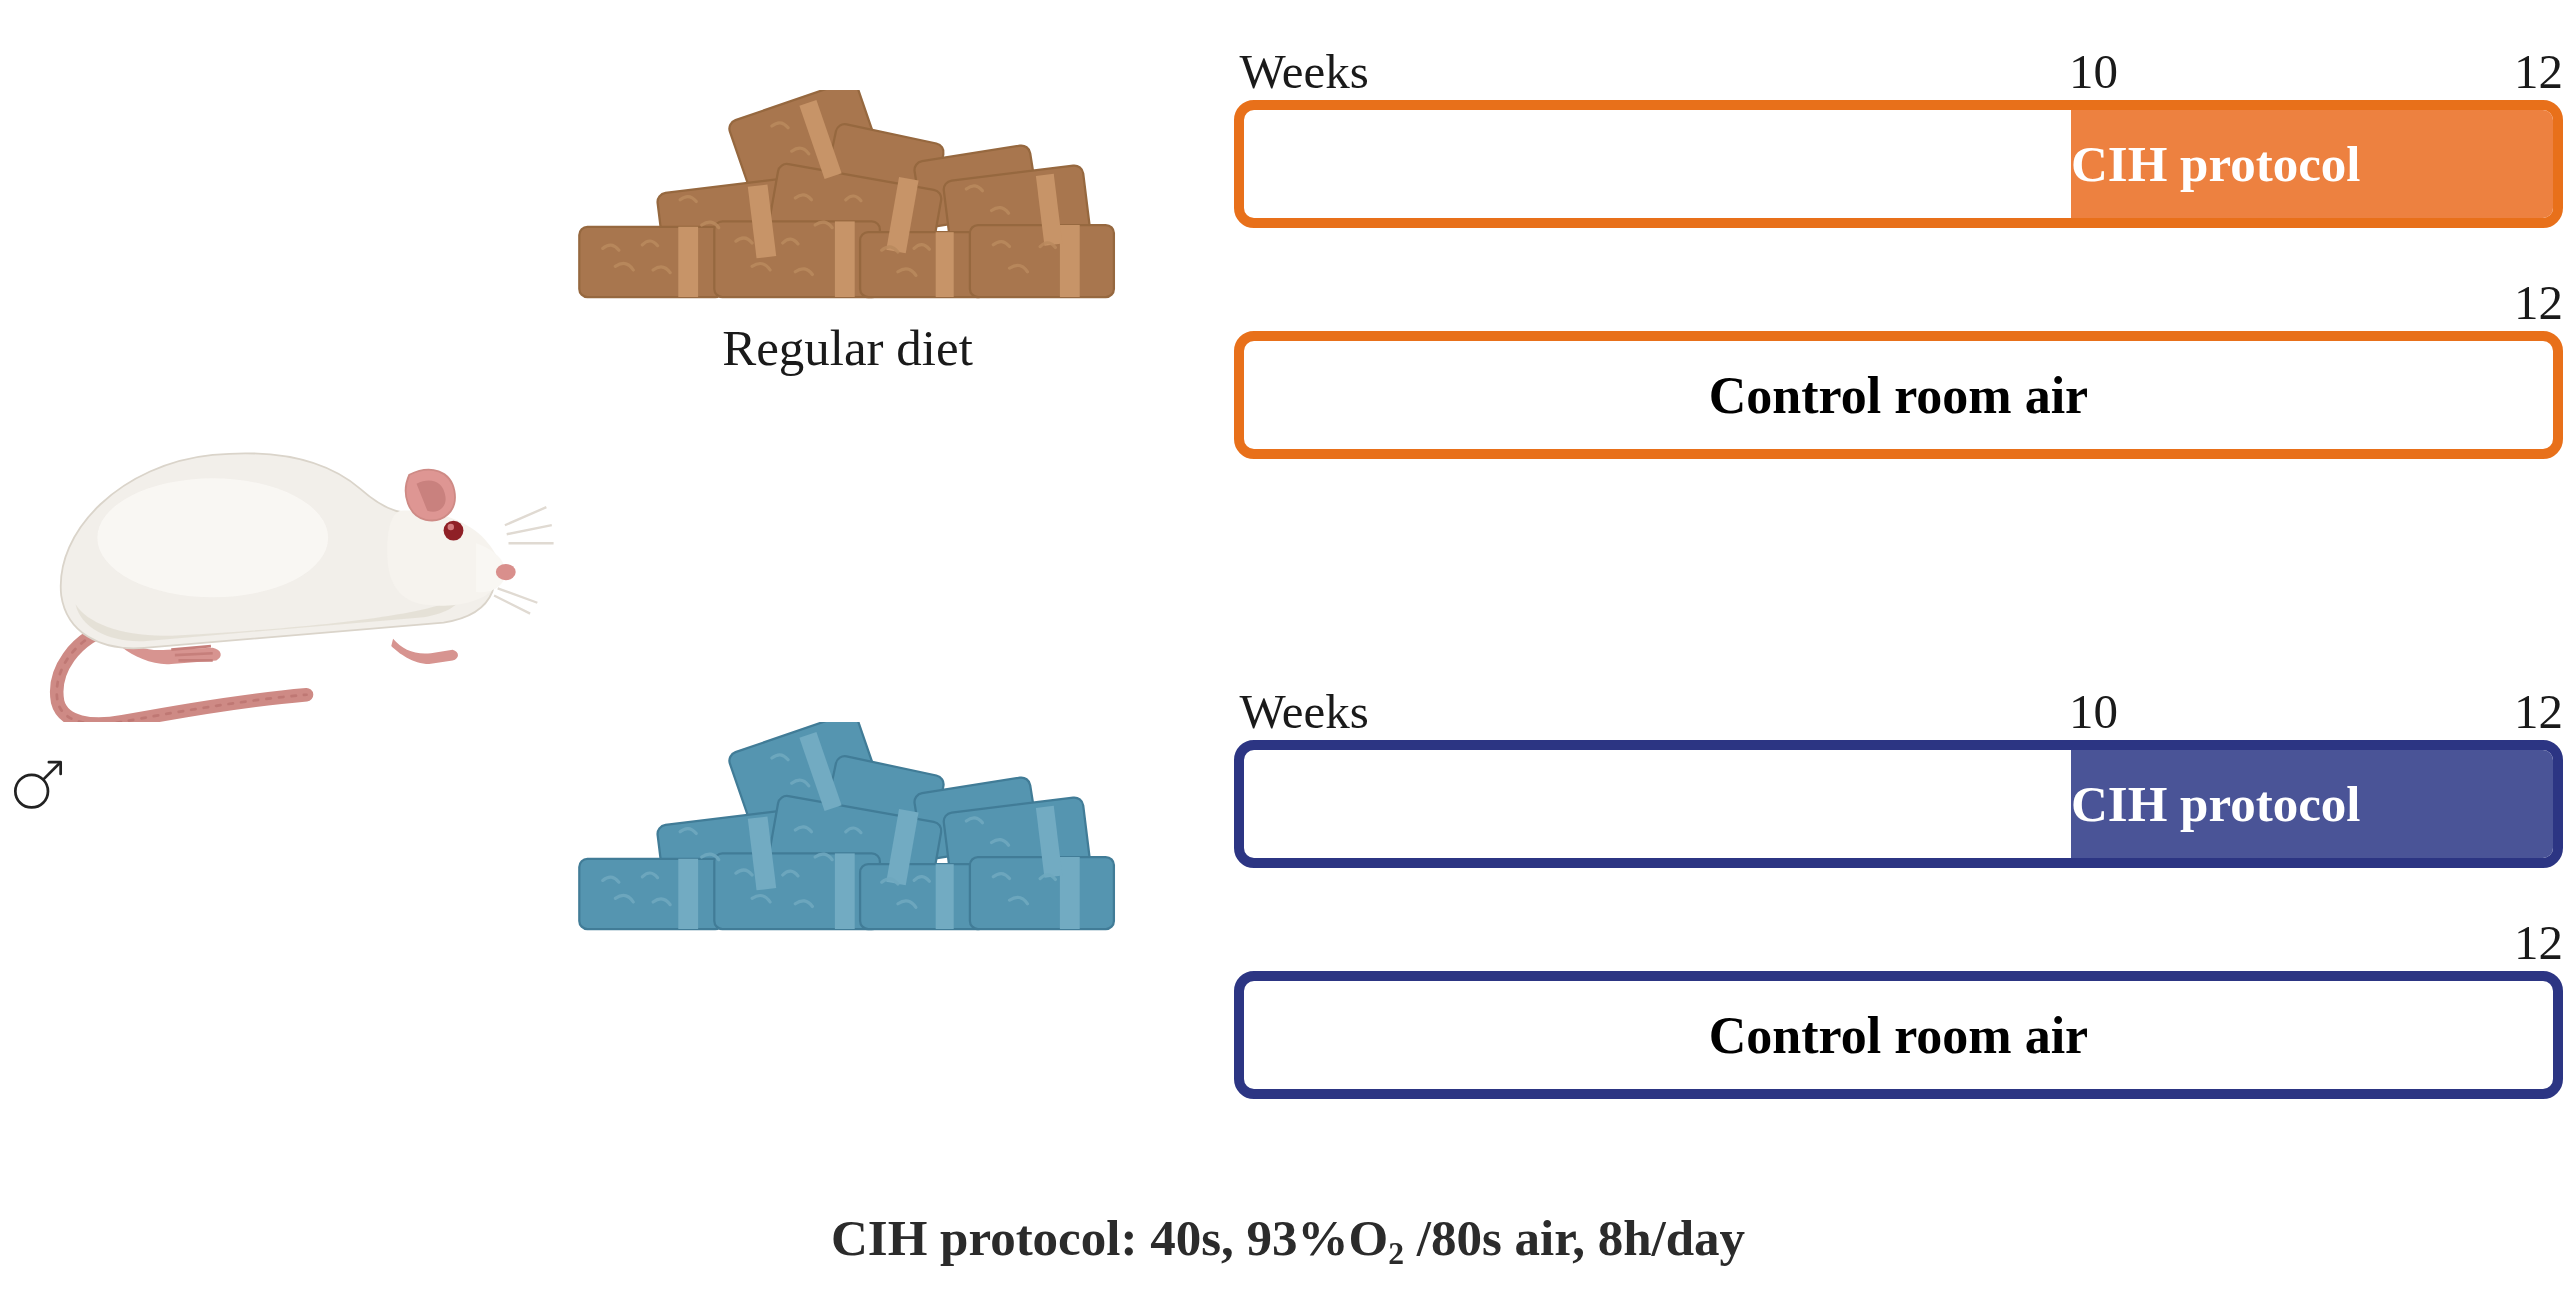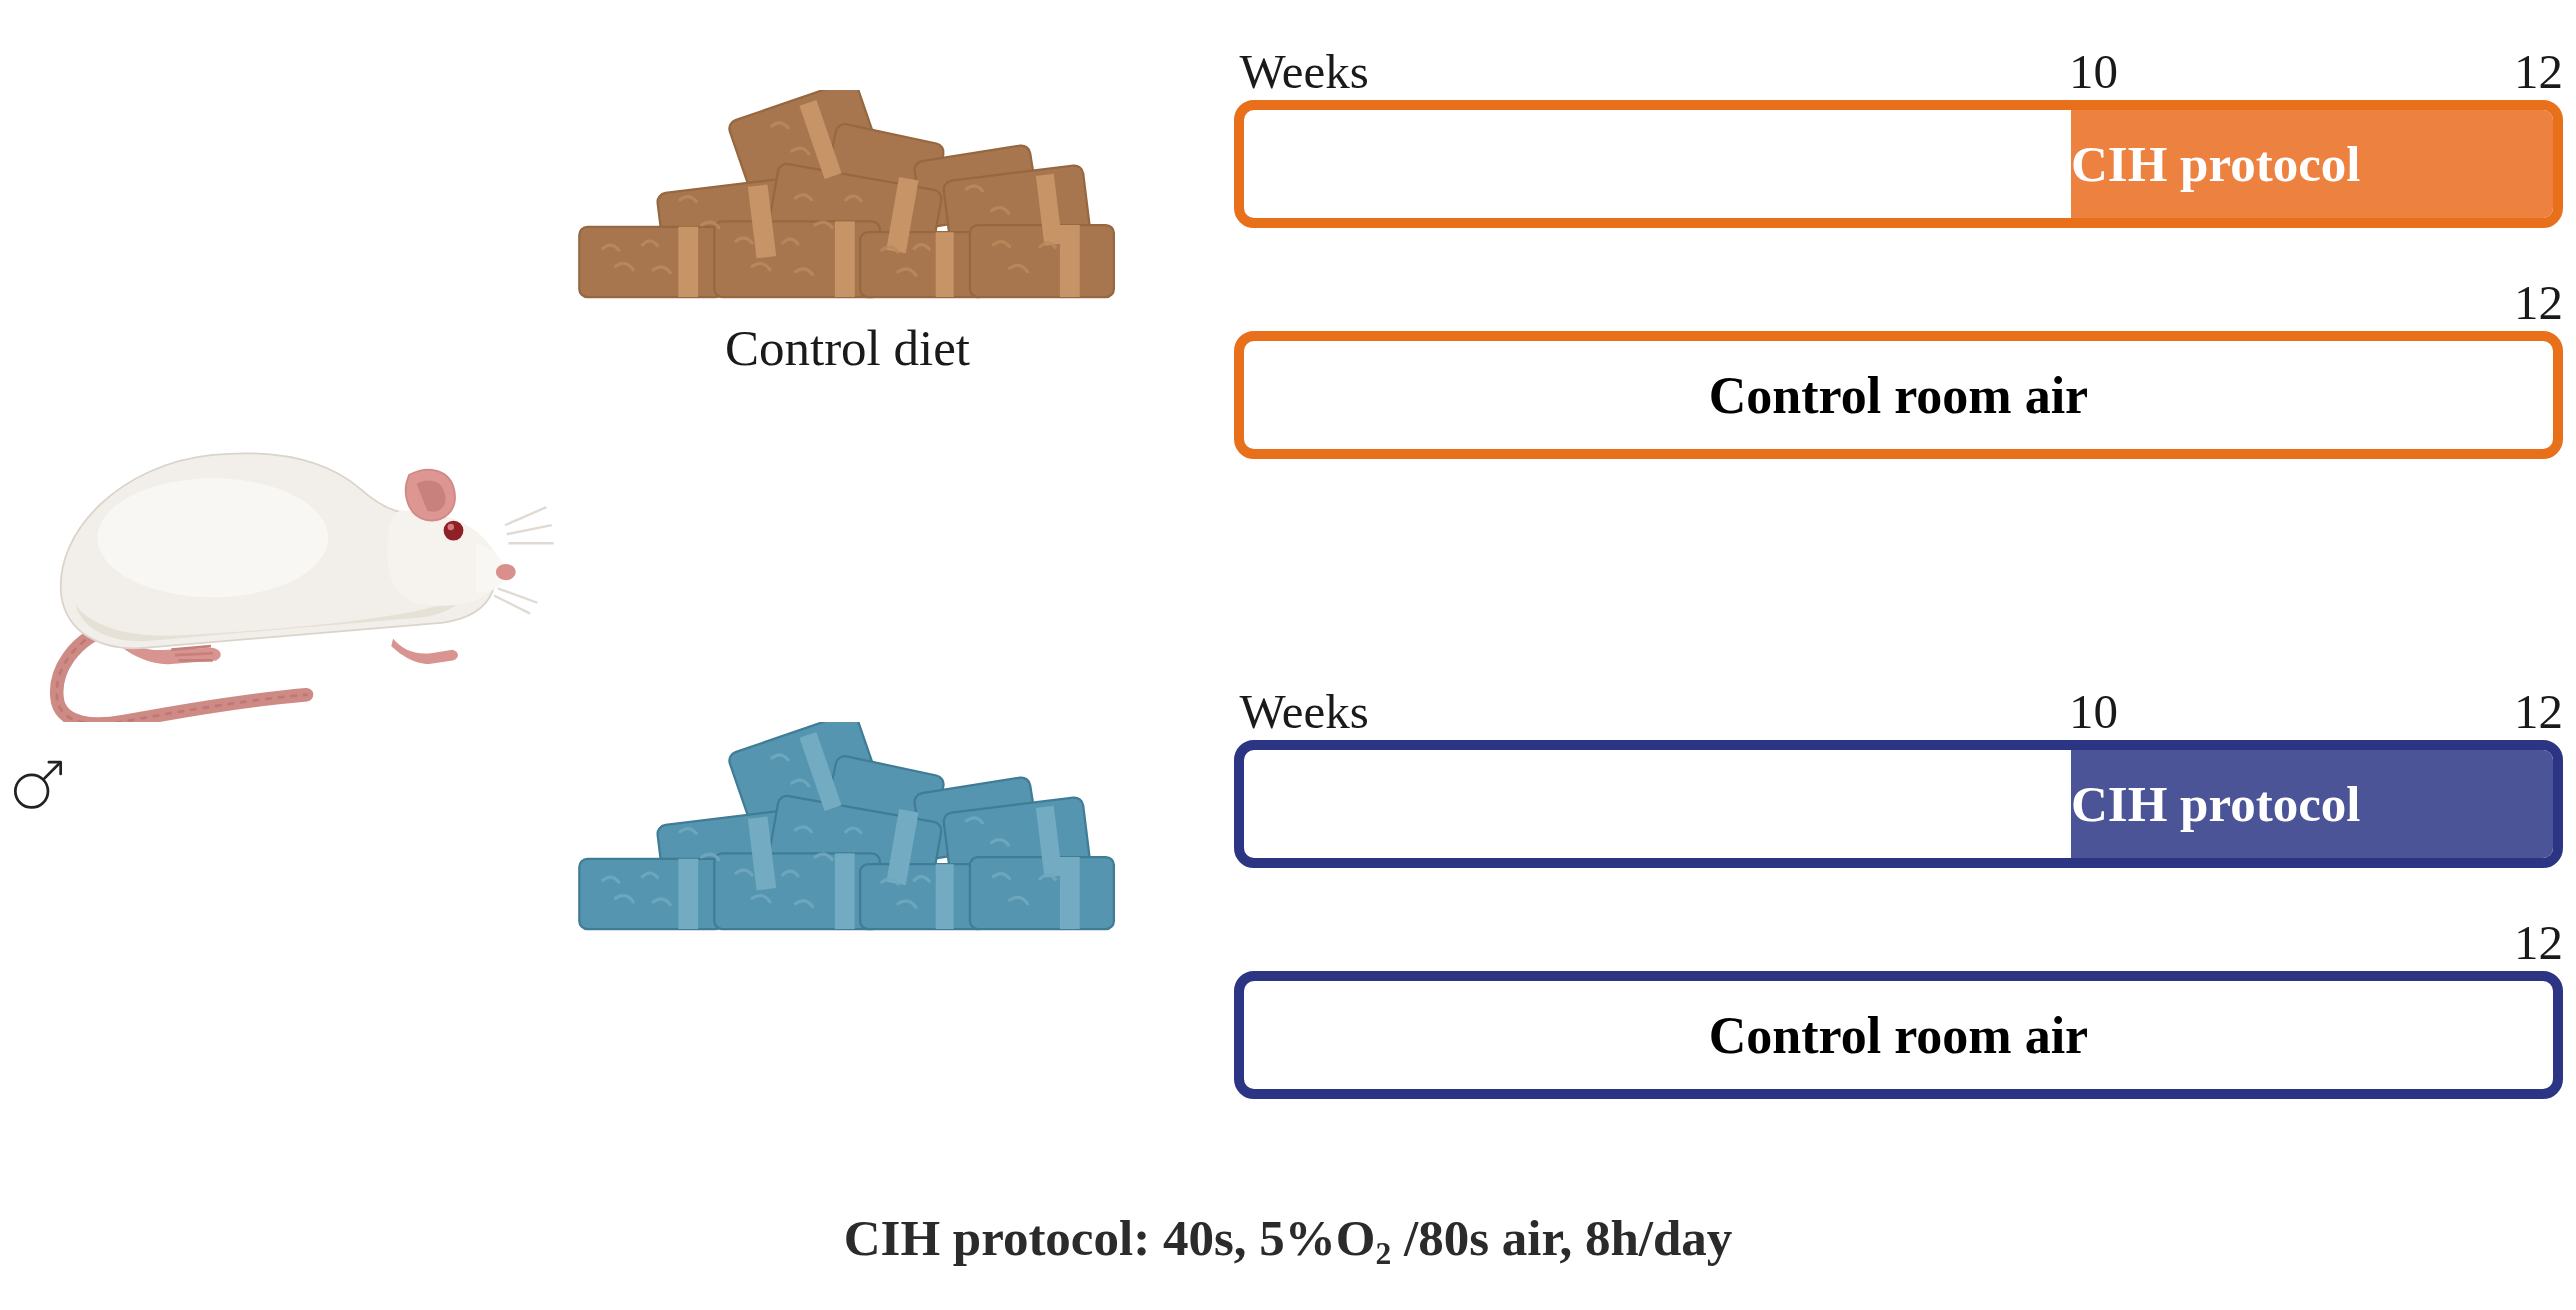--- a/index.html
+++ b/index.html
@@ -154,21 +154,21 @@
         <path d="M358 178 q10 -8 18 2 M376 202 q12 -8 20 4 M394 176 q9 -9 17 1"></path>
         <path d="M482 172 q10 -8 18 2 M500 198 q12 -8 20 4 M534 174 q9 -9 17 1"></path>
         <path d="M262 120 q10 -8 18 2 M284 150 q11 -8 19 3 M318 122 q9 -9 17 1"></path>
         <path d="M134 122 q10 -8 18 2 M158 150 q11 -8 19 3"></path>
         <path d="M452 110 q10 -8 18 2 M480 134 q11 -8 19 3"></path>
         <path d="M236 40 q10 -8 18 2 M258 68 q11 -8 19 3"></path>
       </g>
     </g>
   </svg>
   <div class="diet-caption">
-    <div>Control diet</div>
+    <div>Regular diet</div>
   </div>
 </div>
 
 <div class="abs diet-block" id="diet-lipid">
   <svg class="diet-img" viewBox="0 0 640 250">
     <g stroke="#417C97" stroke-width="2.5" stroke-linejoin="round">
       <g fill="#5595B0">
         <rect x="196" y="10" width="150" height="86" rx="10" transform="rotate(-19 271 53)"></rect>
         <rect x="300" y="48" width="122" height="76" rx="10" transform="rotate(12 361 86)"></rect>
         <rect x="398" y="70" width="130" height="74" rx="10" transform="rotate(-9 463 107)"></rect>
@@ -248,16 +248,16 @@
   <div class="scale-row">
     <span class="scale-tick" style="left:1185px;width:144px;">12</span>
   </div>
 
   <div class="bar blue">
     <span class="bar-label">Control room air</span>
   </div>
 </div>
 
 <div class="abs" id="protocol-note">
-  <span>CIH protocol: 40s, 5%</span><span>O</span><sub>2</sub>
+  <span>CIH protocol: 40s, 93%</span><span>O</span><sub>2</sub>
   <span>/80s air, 8h/day</span>
 </div>
 
 
 </body></html>

